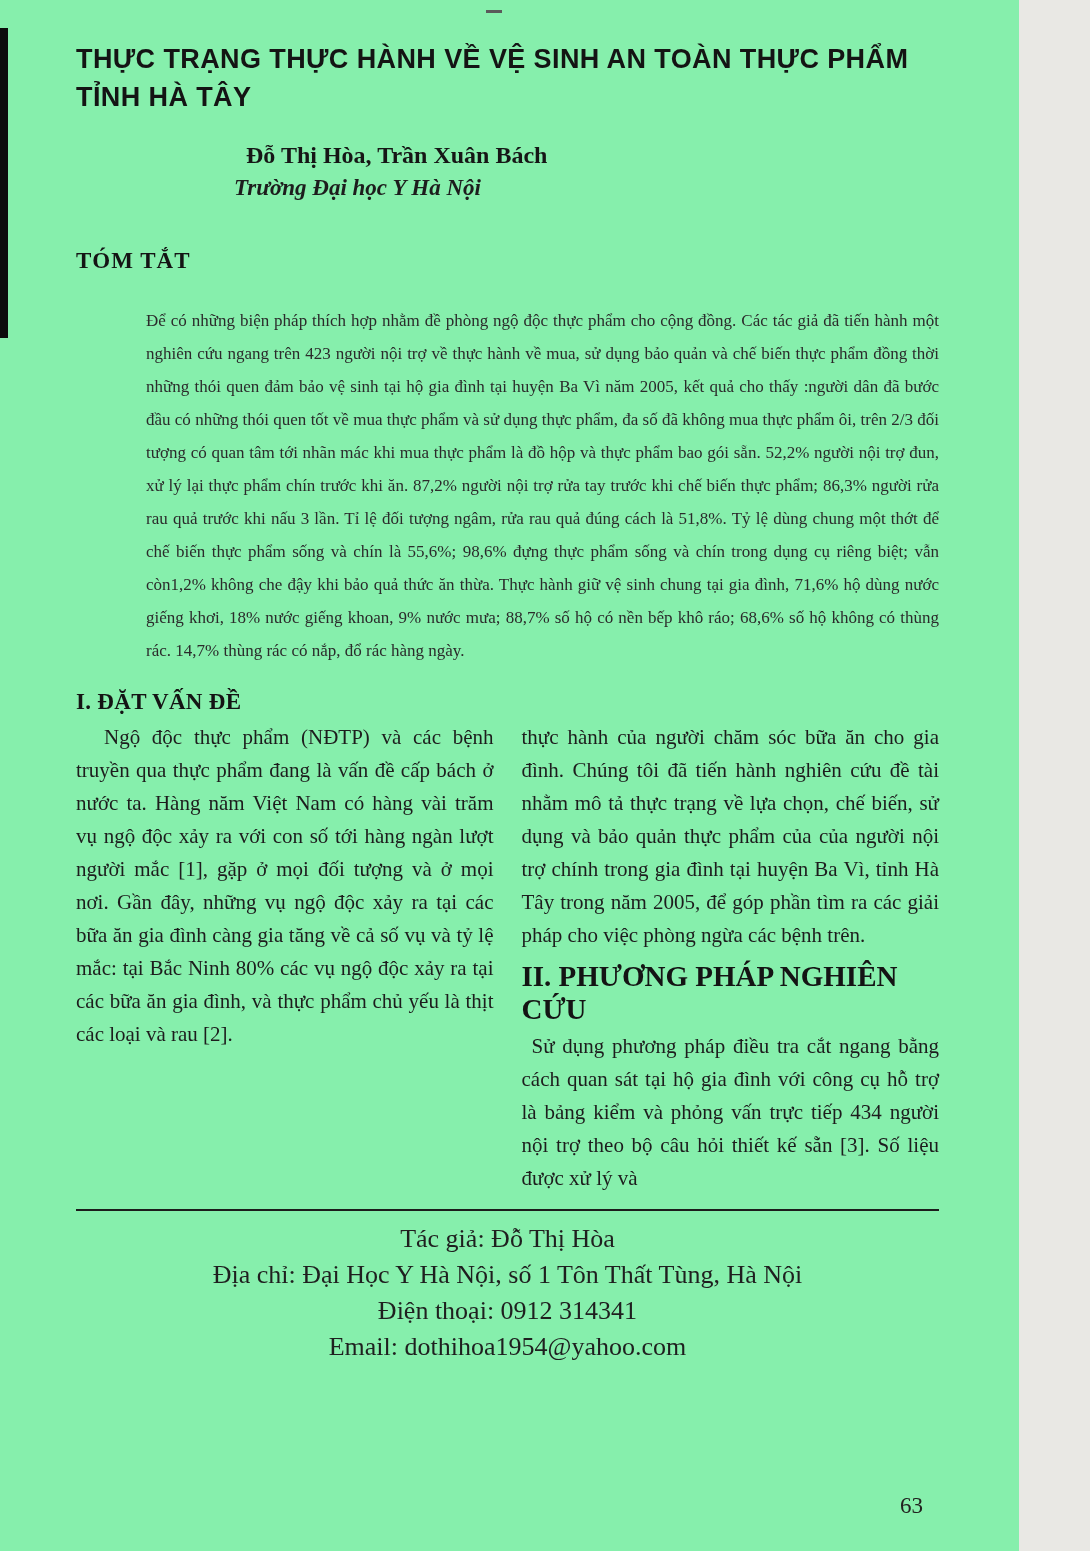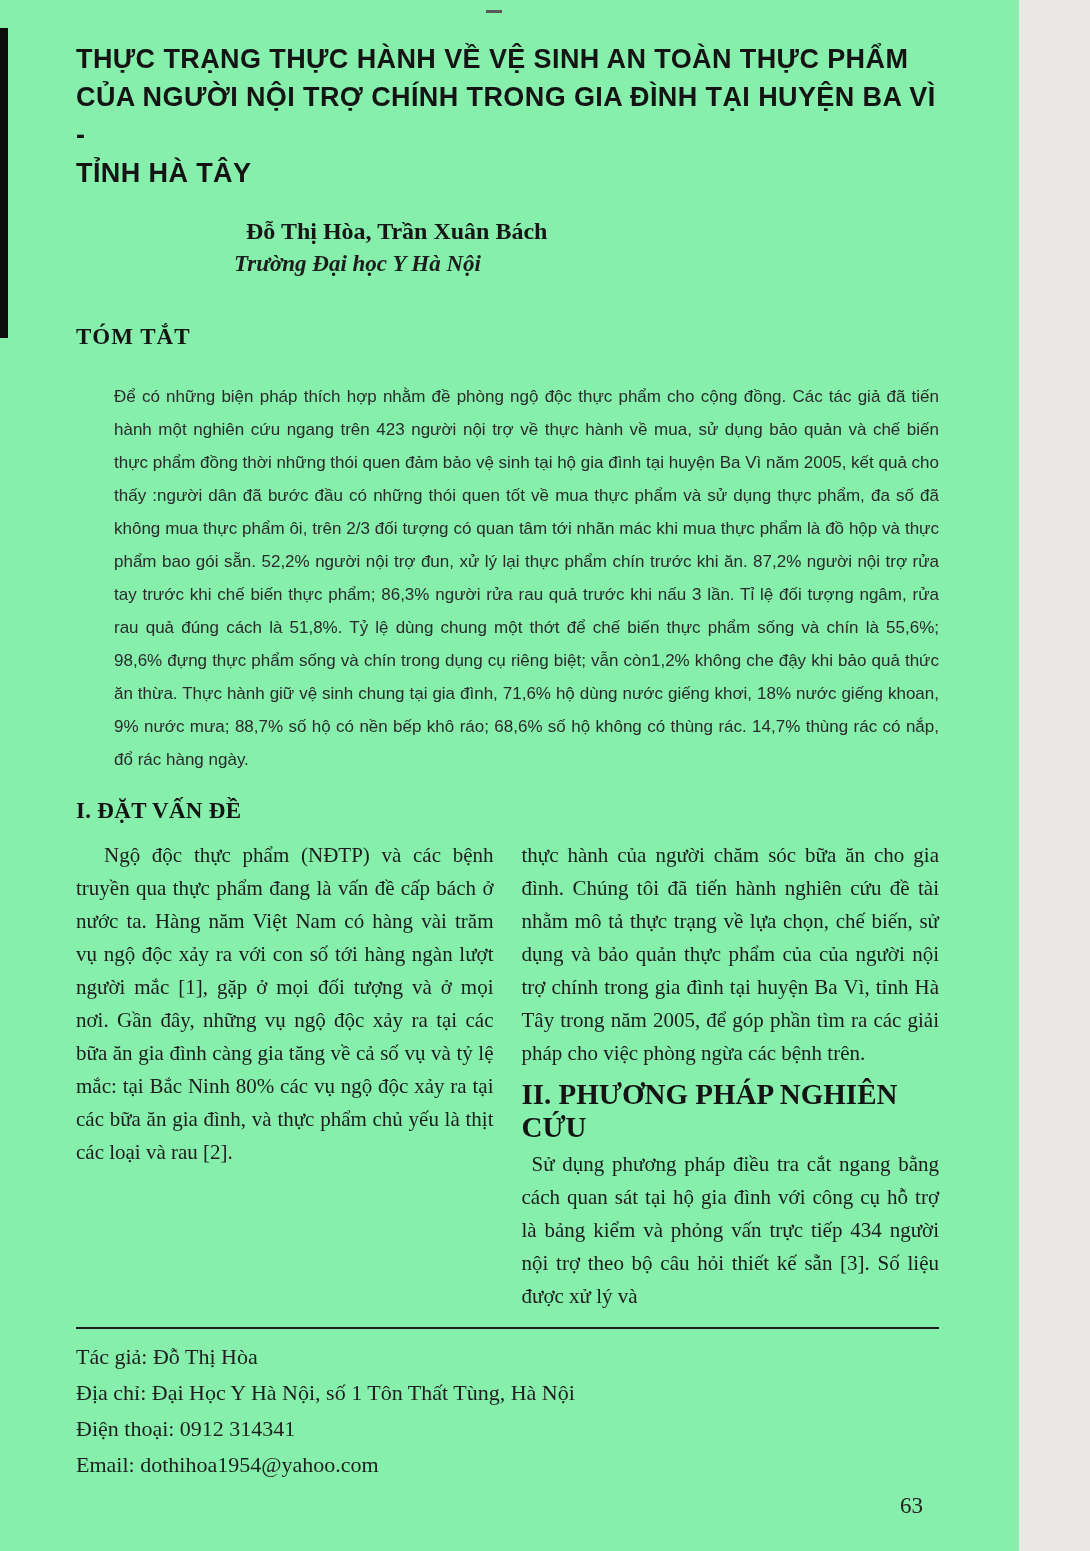--- a/index.html
+++ b/index.html
@@ -54,38 +54,38 @@
     color: #1d1d1d;
   }
   .h-abstract {
     margin: 44px 0 0 0;
     font-size: 23px;
     font-weight: 700;
     letter-spacing: 1px;
     color: #141414;
   }
   .abstract {
-    margin: 30px 0 0 38px;
-    font-family: Liberation Sans, sans-serif;
+    margin: 30px 0 0 70px;
+    font-family: Liberation Serif, serif;
     font-size: 17px;
     line-height: 33px;
     text-align: justify;
     color: #2b2b2b;
   }
   .h-section {
     margin: 22px 0 0 0;
     font-size: 23px;
     font-weight: 700;
     letter-spacing: 0.3px;
     color: #141414;
   }
   .cols {
     display: flex;
     gap: 28px;
-    margin-top: 15px;
+    margin-top: 6px;
   }
   .col {
     flex: 1 1 0;
     font-size: 21px;
     line-height: 33px;
     text-align: justify;
     color: #1d1d1d;
   }
   .col p { margin: 0; }
   .indent { text-indent: 28px; }
@@ -97,23 +97,24 @@
     color: #141414;
     text-align: left;
   }
   .rule {
     margin-top: 14px;
     border-top: 2px solid #1c1c1c;
     height: 0;
   }
   .contact {
     margin-top: 10px;
-    font-size: 22px;
+    font-size: 26px;
     line-height: 36px;
     color: #1f1f1f;
+    text-align: center;
   }
   .journal {
     position: absolute;
     left: 0; right: 0;
     bottom: 36px;
     text-align: center;
     font-size: 19px;
     letter-spacing: 0.5px;
     color: #474743;
   }
@@ -128,21 +129,20 @@
 </head>
 <body>
 
 <div class="page">
   <div class="artifact-left"></div>
   <div class="artifact-top"></div>
 
   <div class="content">
     <h1 class="title">
       <div>THỰC TRẠNG THỰC HÀNH  VỀ  VỆ SINH AN TOÀN THỰC PHẨM</div>
-      <div>CỦA NGƯỜI  NỘI TRỢ CHÍNH TRONG GIA ĐÌNH TẠI HUYỆN BA VÌ -</div>
       <div>TỈNH HÀ TÂY</div>
     </h1>
 
     <div class="byline">
       <div class="authors">Đỗ Thị Hòa, Trần Xuân Bách</div>
       <div class="affiliation">Trường Đại học Y Hà Nội</div>
     </div>
 
     <h2 class="h-abstract">TÓM TẮT</h2>
 

